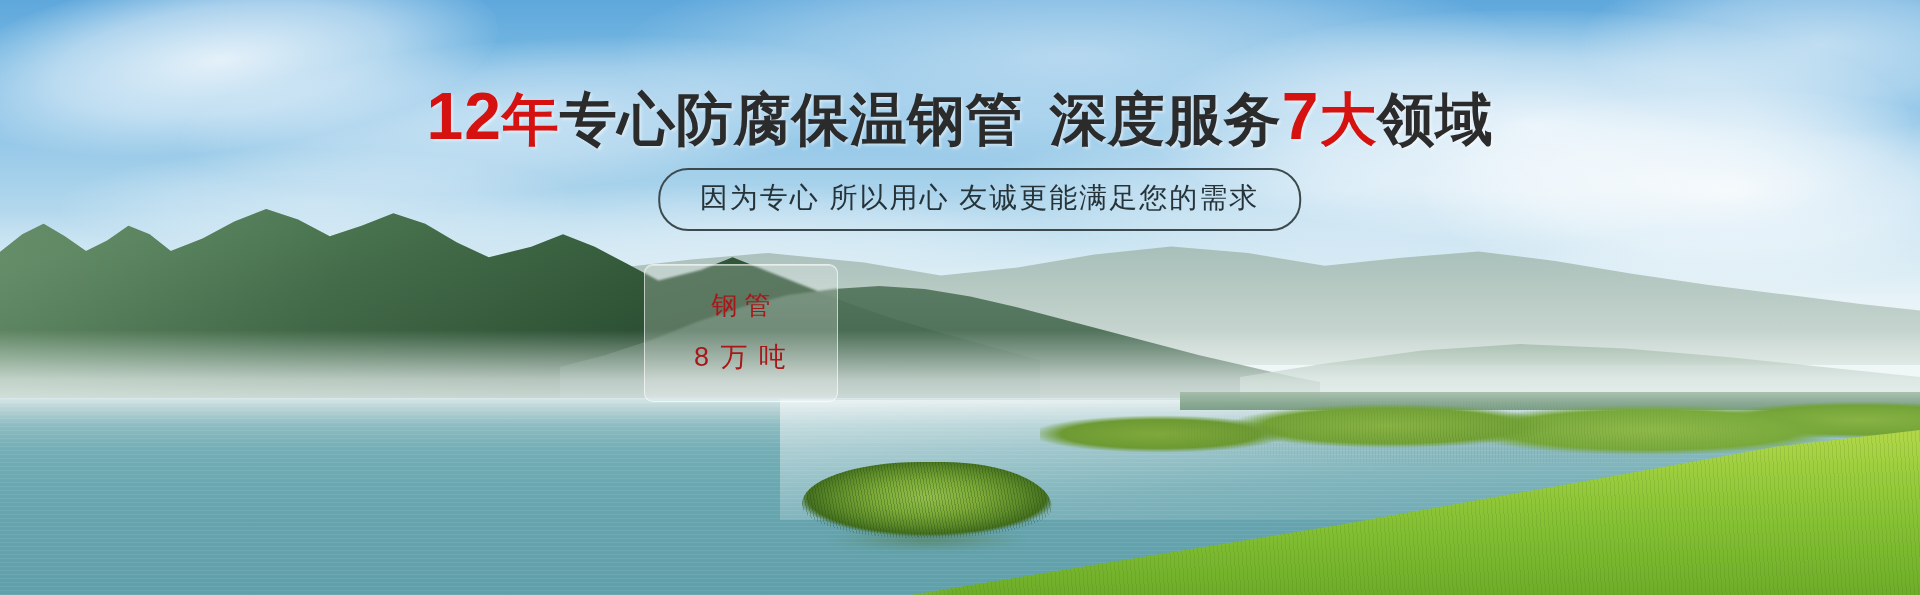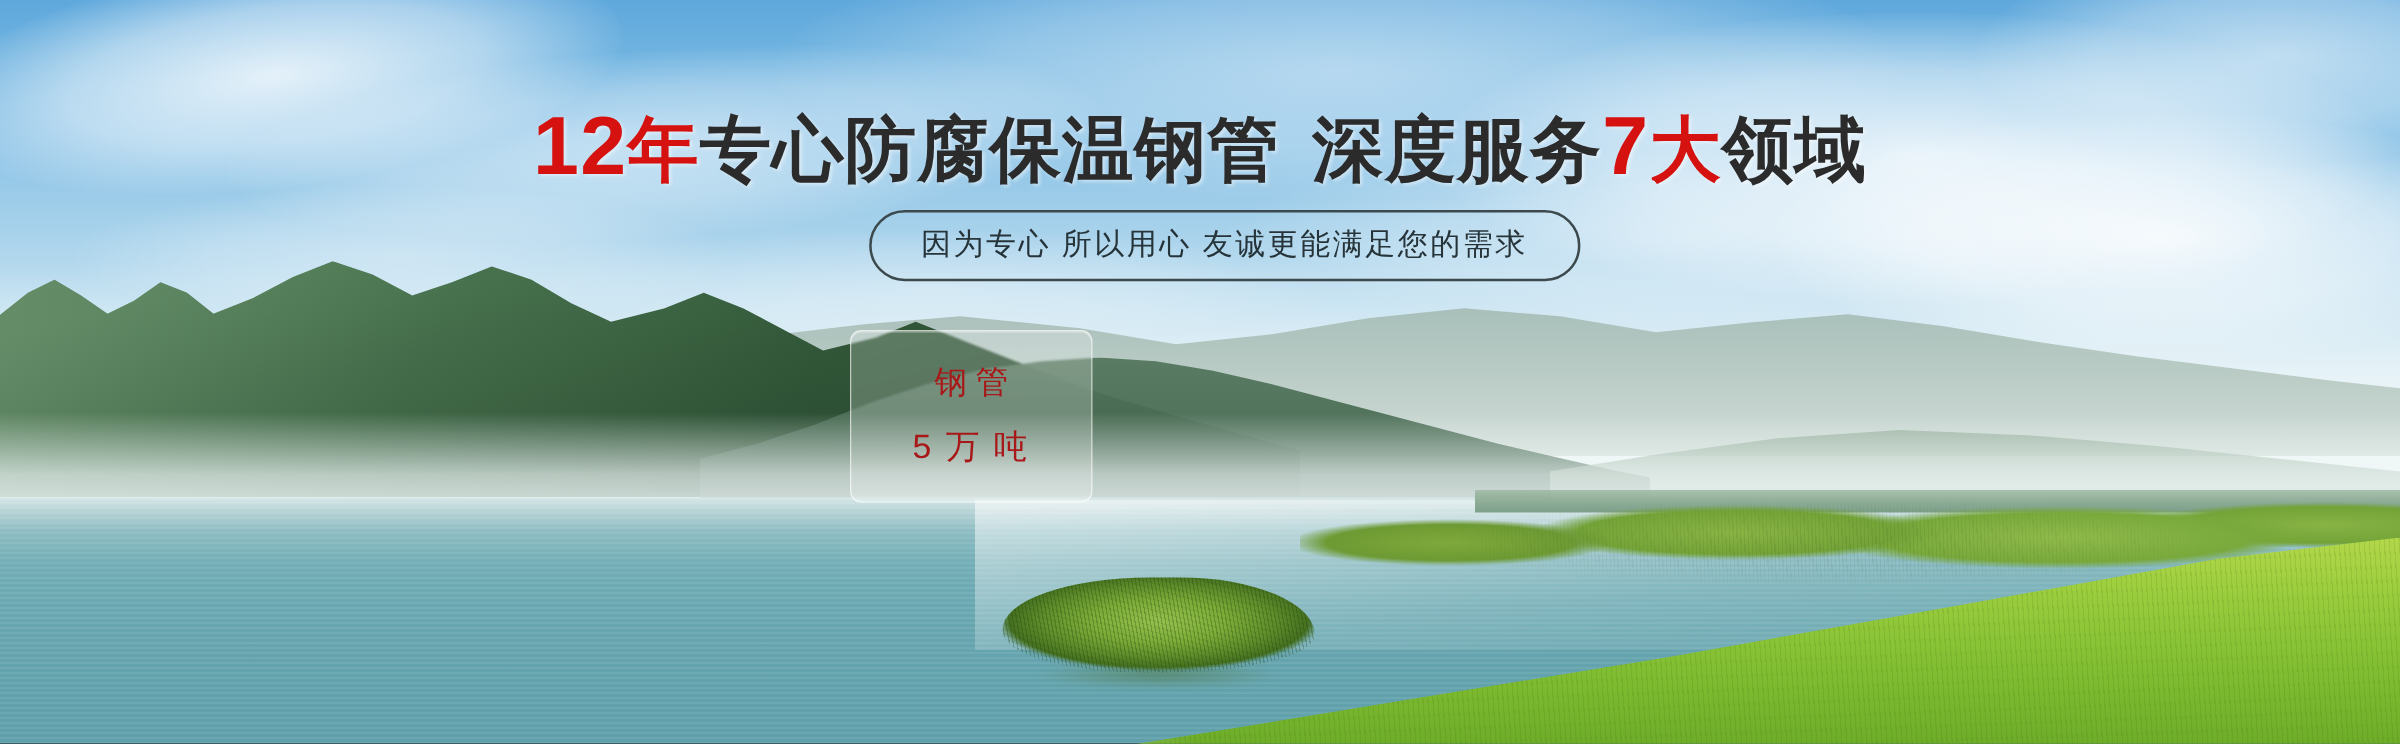--- a/index.html
+++ b/index.html
@@ -216,30 +216,30 @@
   .headline .num { font-size: 66px; }
   .headline .gap { display: inline-block; width: 26px; }
 
   
   .pill {
     position: absolute; left: 50%; top: 168px;
     transform: translateX(-50%);
     padding: 9px 40px 12px;
     border: 2px solid #3c4a4e;
     border-radius: 30px;
-    font-size: 24px;
+    font-size: 28px;
     letter-spacing: 2px;
     color: #26343a;
     white-space: nowrap;
     background: transparent;
   }
 
   
   .cards {
-    position: absolute; left: 680px; top: 264px;
+    position: absolute; left: 644px; top: 264px;
     display: flex;
     gap: 46px;
     justify-content: flex-end;
   }
   .card {
     width: 168px;
     height: 112px;
     padding: 10px 12px 14px;
     border-radius: 9px;
     background: rgba(255,255,255,.22);
@@ -310,20 +310,20 @@
   <div class="headline">
     <span class="red num">12</span><span class="red">年</span><span>专心防腐保温钢管</span><span class="gap"></span><span>深度服务</span><span class="red num">7</span><span class="red">大</span><span>领域</span>
   </div>
 
   <div class="pill">因为专心 所以用心  友诚更能满足您的需求</div>
 
   <div class="cards">
 
     <div class="card">
       <div class="card-title">钢管</div>
-      <div class="card-value"><span>5 万 吨</span></div>
+      <div class="card-value"><span>8 万 吨</span></div>
     </div>
 
 
 
   </div>
 
 </div>
 
 </body></html>

